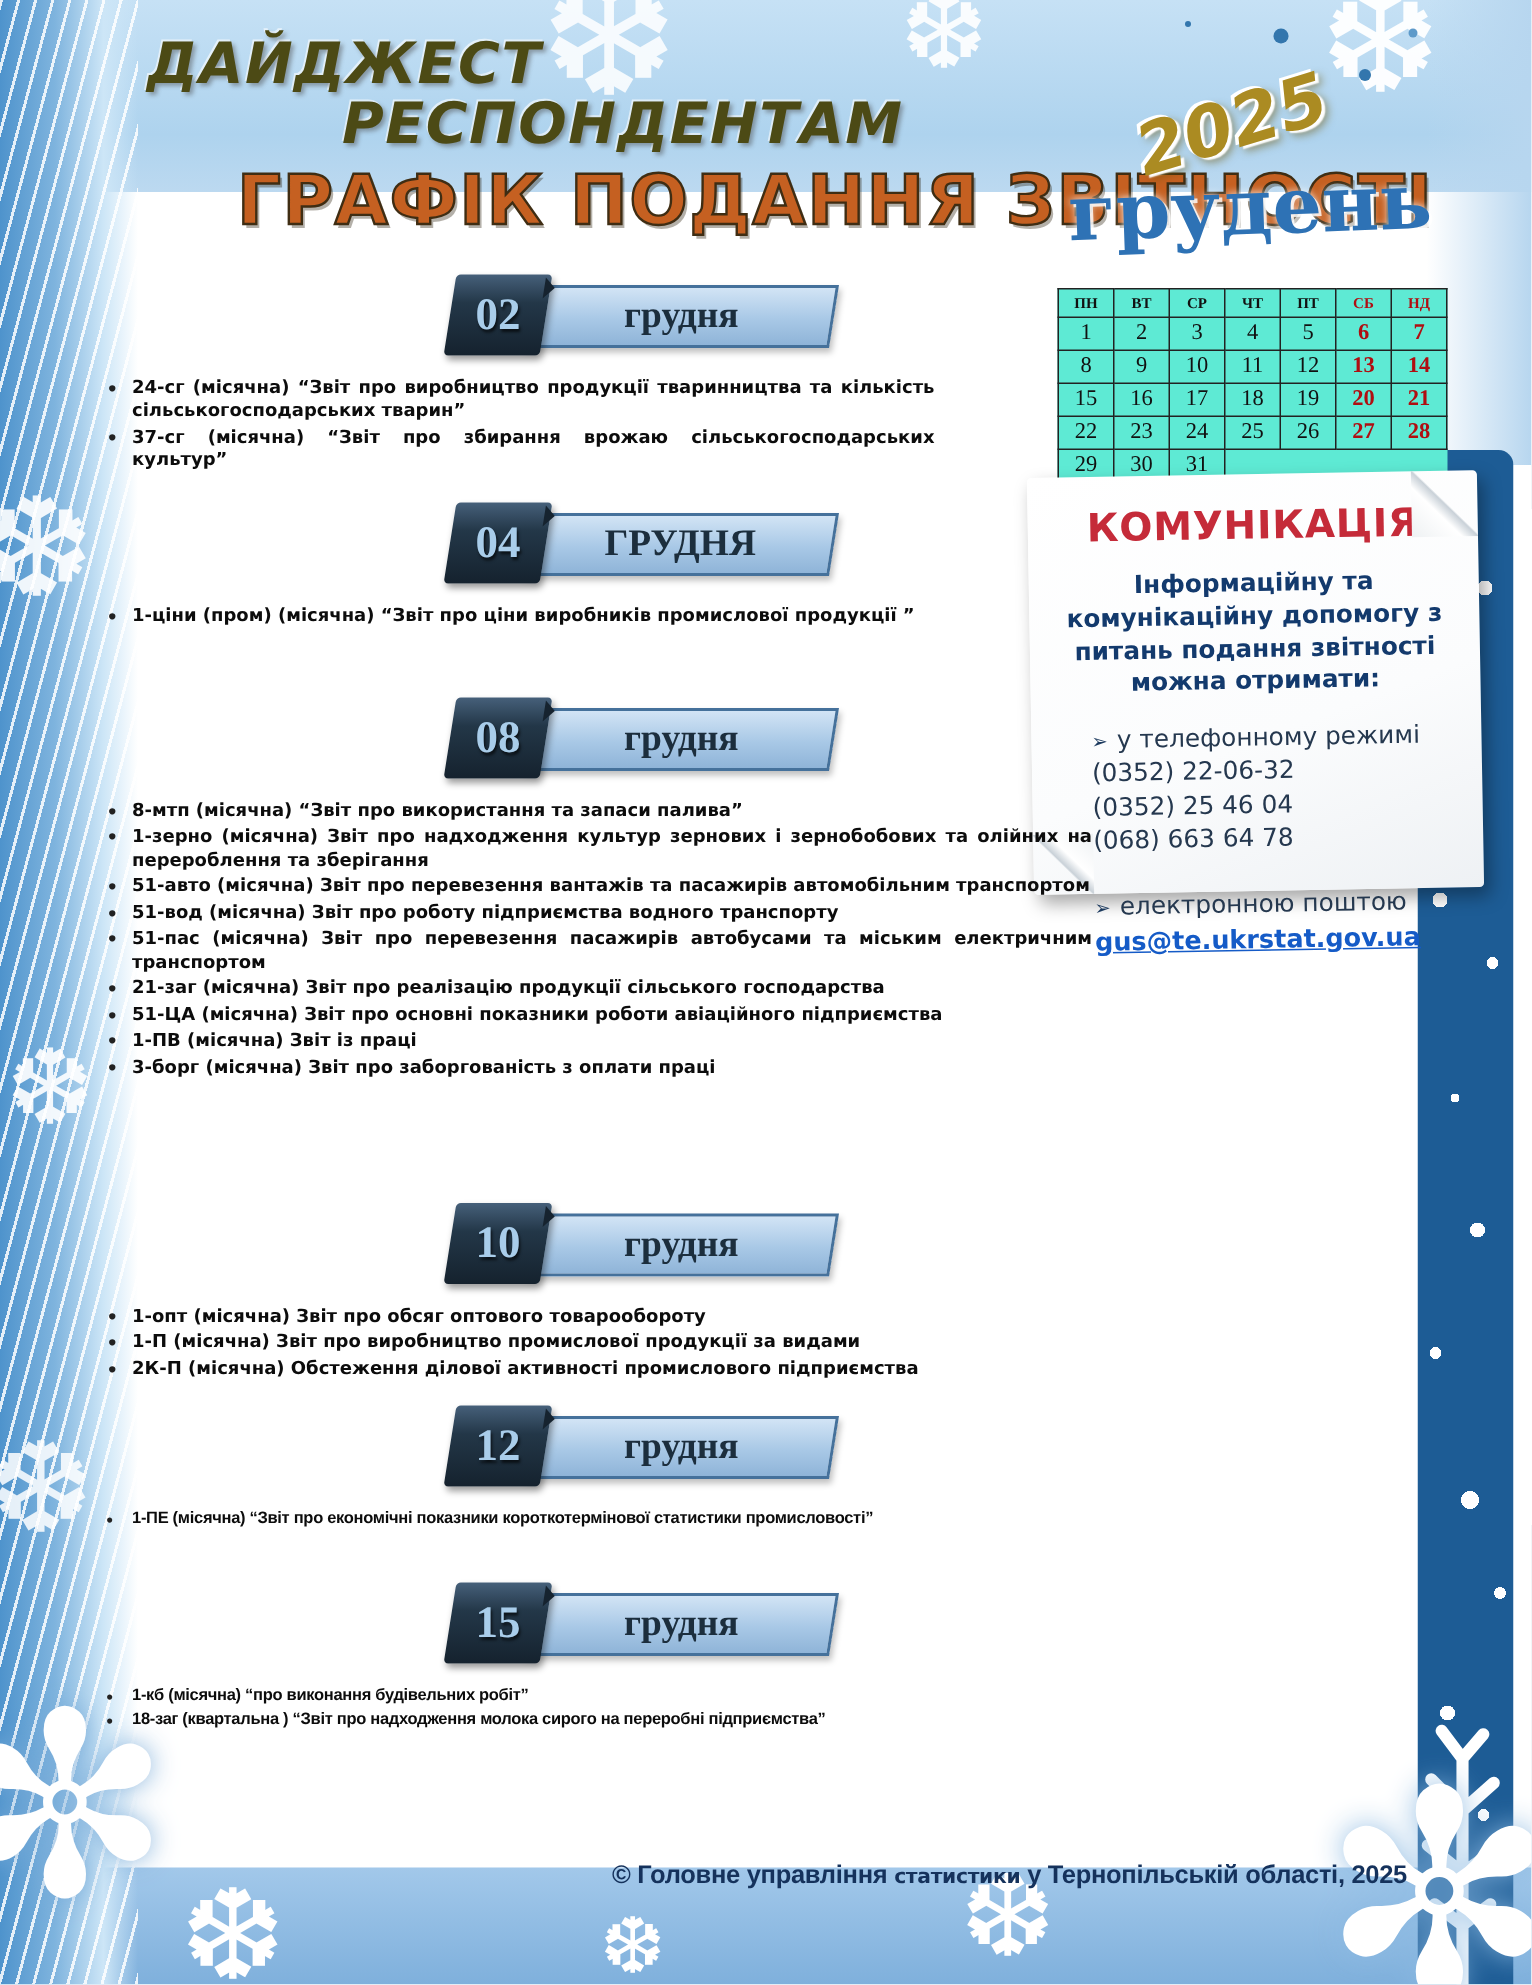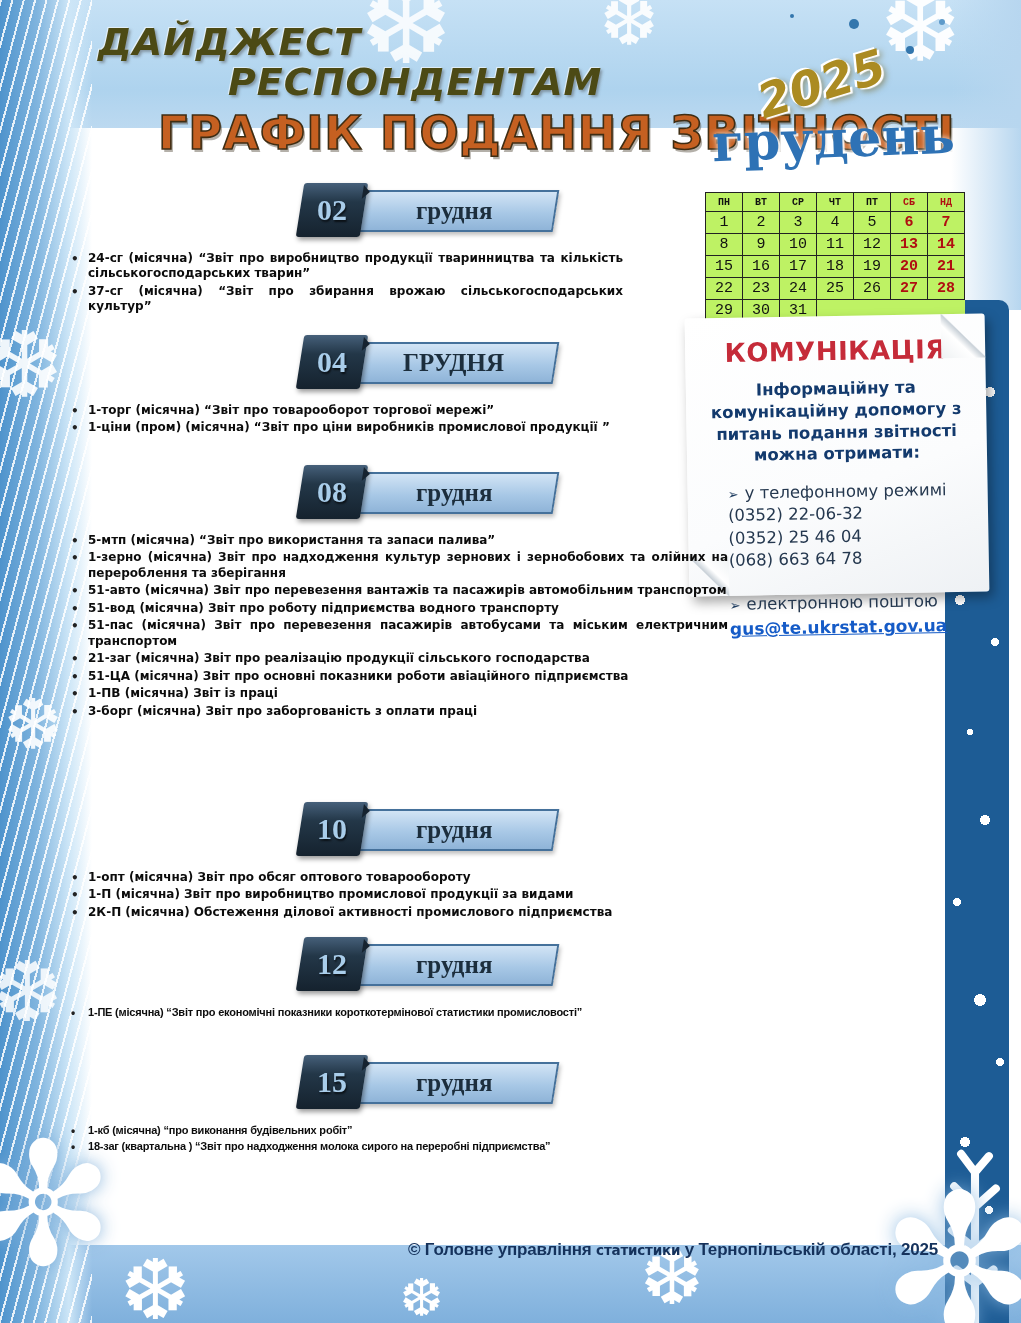--- a/index.html
+++ b/index.html
@@ -58,22 +58,22 @@
   .gtitle{position:absolute;left:158px;top:106px;font-weight:800;font-size:46px;color:#c56021;letter-spacing:1px;
         -webkit-text-stroke:1.6px #3f2d13;text-shadow:2px 3px 0 rgba(40,30,10,.35);z-index:3;}
   .year{position:absolute;left:756px;top:56px;font-style:italic;font-weight:800;font-size:47px;color:#ab8b22;
         transform:rotate(-17deg);z-index:3;
         text-shadow:-2px -2px 0 #ffffff,2px 2px 1px #ffffff,3px 4px 6px rgba(110,85,10,.55);}
   .month{position:absolute;left:712px;top:108px;font-family:"DejaVu Serif",serif;font-weight:700;font-size:52px;
         color:#2e72b5;transform:rotate(-2deg);z-index:3;
         text-shadow:0 0 6px rgba(255,255,255,.95),2px 2px 0 rgba(255,255,255,.8);}
 
   
-  .cal{position:absolute;left:705px;top:192px;border-collapse:collapse;background:#bef264;z-index:3;
-       font-family:Liberation Mono, monospace;}
+  .cal{position:absolute;left:705px;top:192px;border-collapse:collapse;background:#5eead4;z-index:3;
+       font-family:Liberation Serif, serif;}
   .cal th{width:34px;height:16px;border:1px solid #222;font-size:10px;font-weight:700;color:#111;}
   .cal td{width:34px;height:19px;border:1px solid #222;text-align:center;font-size:15px;color:#111;}
   .cal .we{color:#b00e11;font-weight:700;margin-left:11px;}
   .cal td.empty{border:none;background:transparent;}
 
   
   .note{position:absolute;left:687px;top:316px;width:300px;height:278px;z-index:3;border-radius:3px;
         background:linear-gradient(160deg,#ffffff 0%,#fbfcfd 60%,#eef1f4 100%);
         transform:rotate(-1deg);box-shadow:4px 6px 12px rgba(0,0,0,.35);}
   .note::before{content:"";position:absolute;top:0;right:0;width:44px;height:44px;
@@ -248,36 +248,35 @@
   <section class="section sec1">
     <div class="banner">
       <div class="tab">
             <span class="daynum">04</span>
           </div>
       <div class="strip">
             <span class="mword">ГРУДНЯ</span>
           </div>
     </div>
     <ul class="blist">
-          <li>1-торг (місячна) “Звіт про товарооборот торгової мережі”</li>
           <li>1-ціни (пром) (місячна) “Звіт про ціни виробників промислової продукції ”</li>
         </ul>
   </section>
 
   <section class="section sec2">
     <div class="banner">
       <div class="tab">
             <span class="daynum">08</span>
           </div>
       <div class="strip">
             <span class="mword">грудня</span>
           </div>
     </div>
     <ul class="blist">
-          <li>5-мтп (місячна) “Звіт про використання та запаси палива”</li>
+          <li>8-мтп (місячна) “Звіт про використання та запаси палива”</li>
           <li>1-зерно (місячна) Звіт про надходження культур зернових  і зернобобових та олійних на перероблення та зберігання</li>
           <li>51-авто (місячна) Звіт про перевезення вантажів та пасажирів автомобільним транспортом</li>
           <li>51-вод (місячна) Звіт про роботу підприємства водного транспорту</li>
           <li>51-пас (місячна) Звіт про перевезення пасажирів автобусами та міським електричним транспортом</li>
           <li>21-заг (місячна) Звіт про реалізацію продукції сільського господарства</li>
           <li>51-ЦА (місячна) Звіт про основні показники роботи авіаційного підприємства</li>
           <li>1-ПВ (місячна) Звіт із праці</li>
           <li>3-борг (місячна) Звіт про заборгованість з оплати праці</li>
         </ul>
   </section>

